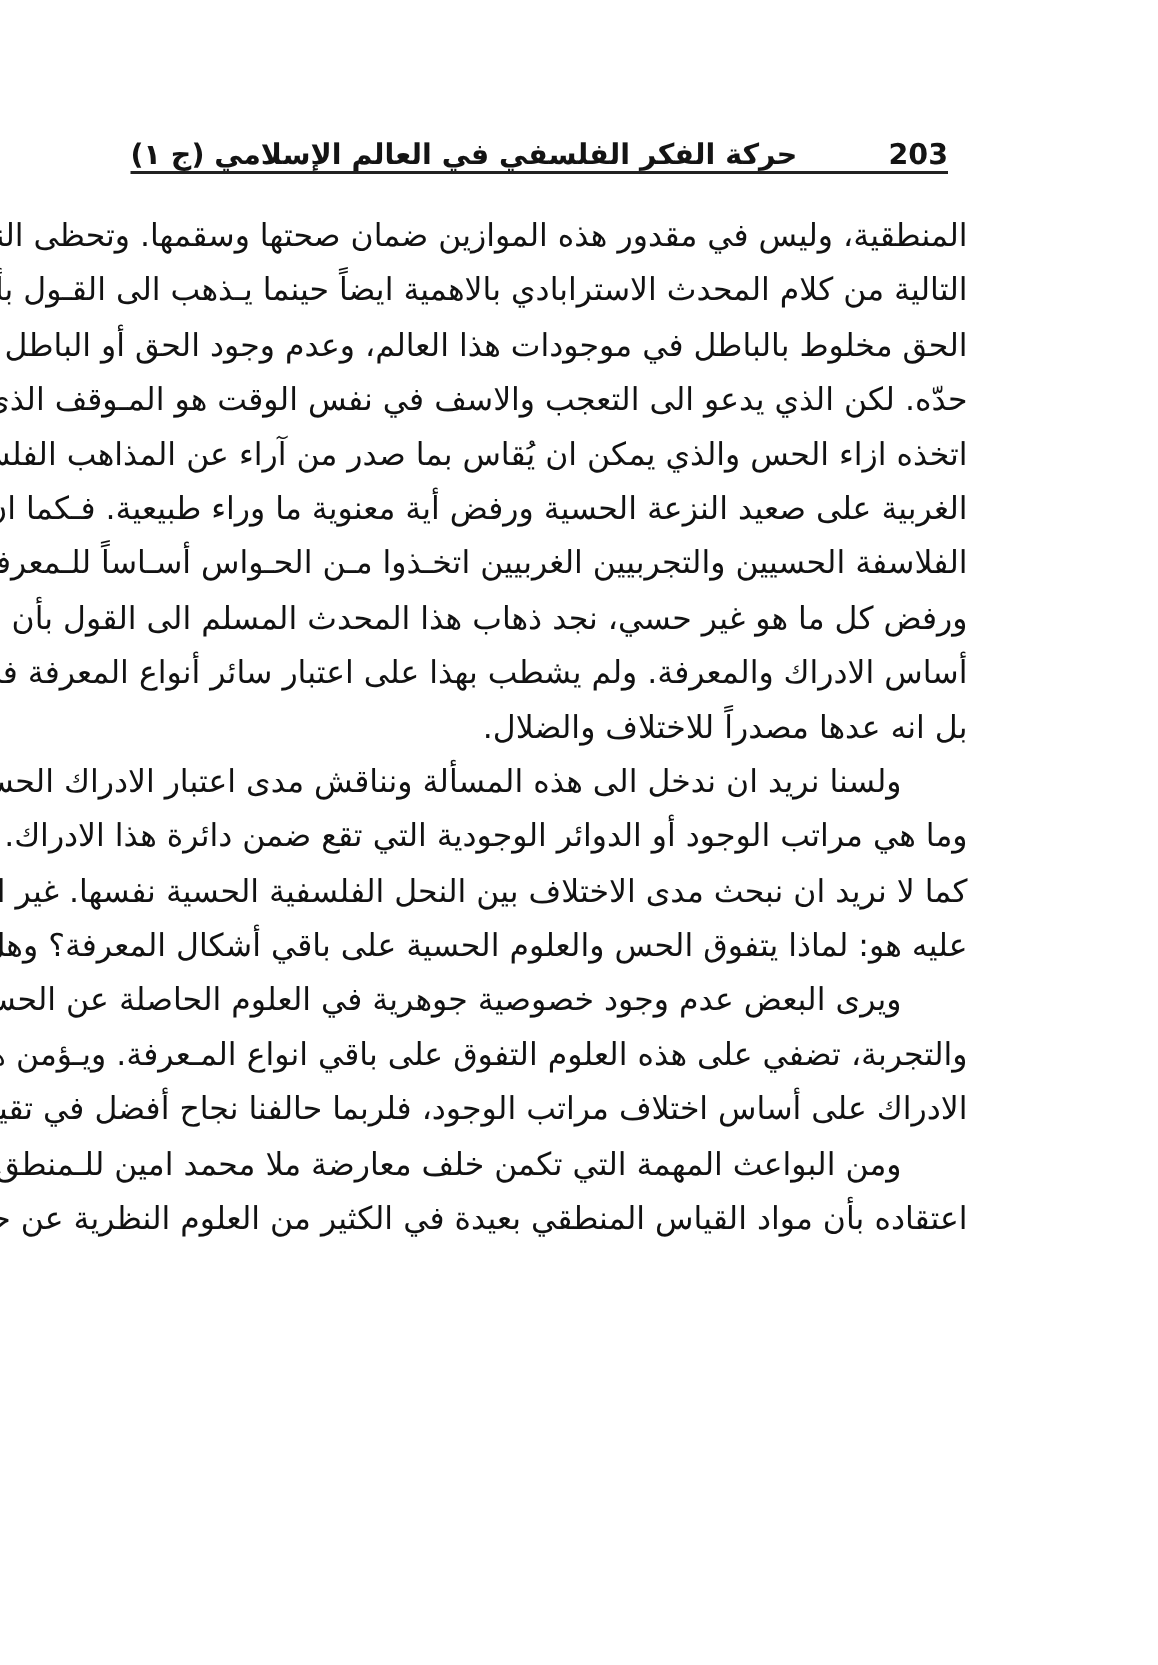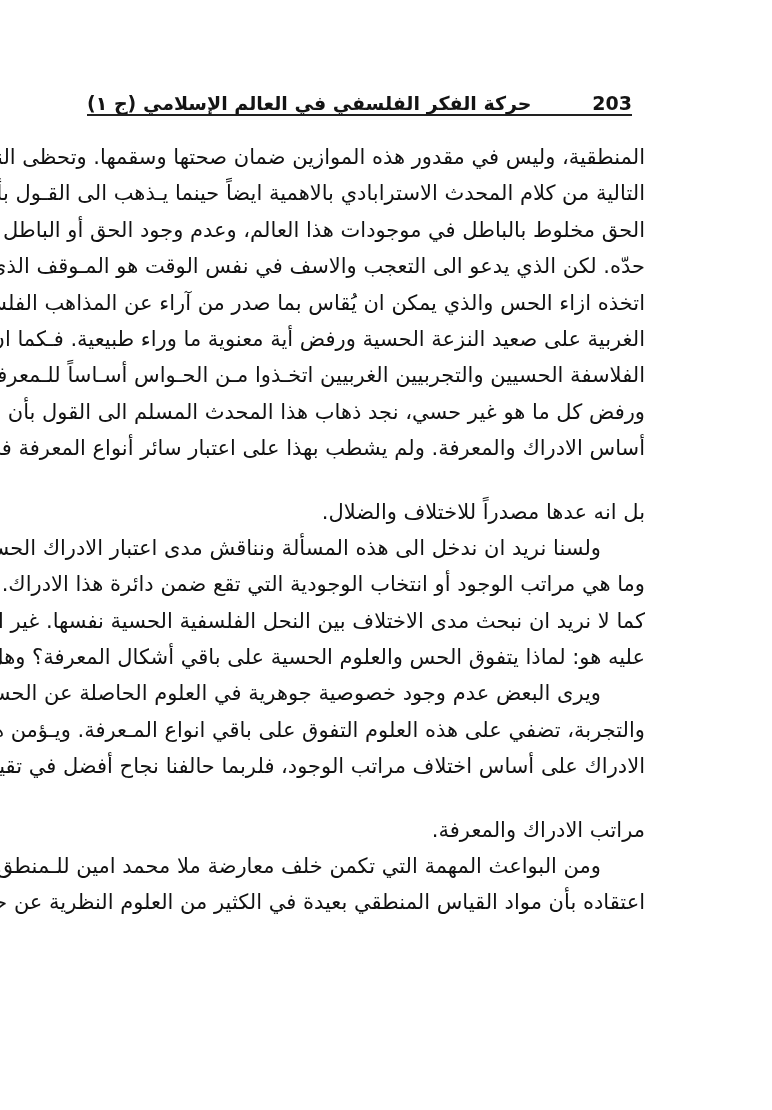--- a/index.html
+++ b/index.html
@@ -70,21 +70,20 @@
     text-align-last: justify;
   }
   .line.start {
     text-align: justify;
     text-align-last: justify;
     padding-right: 44px;
   }
   .line.end {
     text-align: left;
     text-align-last: right;
-    margin-top: 27px;
   }
 </style>
 </head>
 <body>
 
 <div class="page">
 
   <div class="header">
     <span class="running-title">حركة الفكر الفلسفي في العالم الإسلامي (ج ١)</span>
     <span class="page-number">203</span>
@@ -97,24 +96,23 @@
     <div class="line full">التالية من كلام المحدث الاسترابادي بالاهمية ايضاً حينما يـذهب الى القـول بأن</div>
     <div class="line full">الحق مخلوط بالباطل في موجودات هذا العالم، وعدم وجود الحق أو الباطل على</div>
     <div class="line full">حدّه. لكن الذي يدعو الى التعجب والاسف في نفس الوقت هو المـوقف الذي</div>
     <div class="line full">اتخذه ازاء الحس والذي يمكن ان يُقاس بما صدر من آراء عن المذاهب الفلسفية</div>
     <div class="line full">الغربية على صعيد النزعة الحسية ورفض أية معنوية ما وراء طبيعية. فـكما ان</div>
     <div class="line full">الفلاسفة الحسيين والتجربيين الغربيين اتخـذوا مـن الحـواس أسـاساً للـمعرفة،</div>
     <div class="line full">ورفض كل ما هو غير حسي، نجد ذهاب هذا المحدث المسلم الى القول بأن الحس</div>
     <div class="line full">أساس الادراك والمعرفة. ولم يشطب بهذا على اعتبار سائر أنواع المعرفة فحسب،</div>
     <div class="line end">بل انه عدها مصدراً للاختلاف والضلال.</div>
     <div class="line start">ولسنا نريد ان ندخل الى هذه المسألة ونناقش مدى اعتبار الادراك الحسي،</div>
-    <div class="line full">وما هي مراتب الوجود أو انتخاب الوجودية التي تقع ضمن دائرة هذا الادراك.</div>
+    <div class="line full">وما هي مراتب الوجود أو الدوائر الوجودية التي تقع ضمن دائرة هذا الادراك.</div>
     <div class="line full">كما لا نريد ان نبحث مدى الاختلاف بين النحل الفلسفية الحسية نفسها. غير ان</div>
     <div class="line full">عليه هو: لماذا يتفوق الحس والعلوم الحسية على باقي أشكال المعرفة؟ وهل ان</div>
     <div class="line start">ويرى البعض عدم وجود خصوصية جوهرية في العلوم الحاصلة عن الحس</div>
     <div class="line full">والتجربة، تضفي على هذه العلوم التفوق على باقي انواع المـعرفة. ويـؤمن هـذا</div>
     <div class="line full">الادراك على أساس اختلاف مراتب الوجود، فلربما حالفنا نجاح أفضل في تقييم</div>
-    <div class="line end">مراتب الادراك والمعرفة.</div>
     <div class="line start">ومن البواعث المهمة التي تكمن خلف معارضة ملا محمد امين للـمنطق هـي</div>
     <div class="line full">اعتقاده بأن مواد القياس المنطقي بعيدة في الكثير من العلوم النظرية عن حواس</div>
   </div>
 
 </div>
 
 </body></html>

